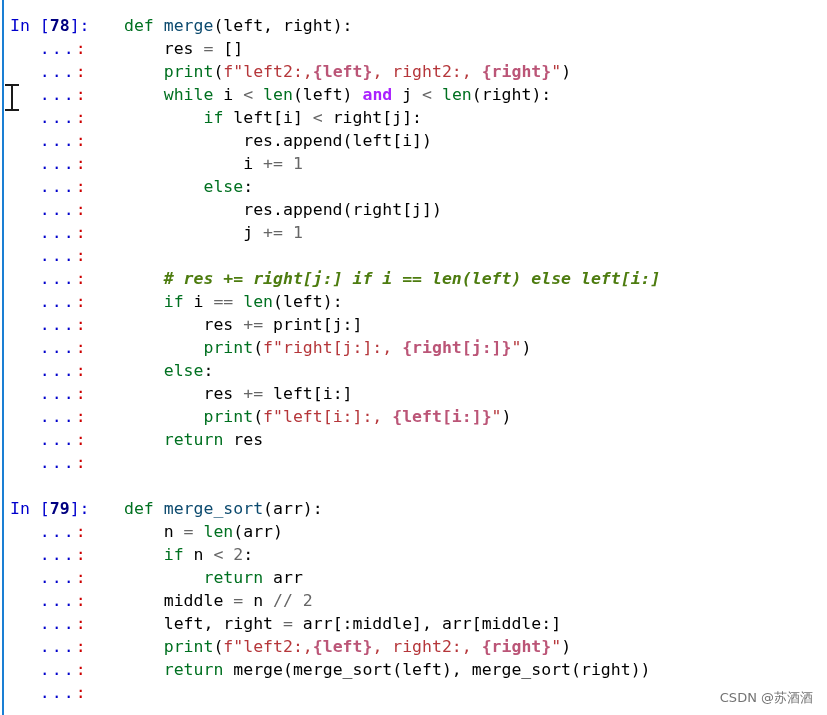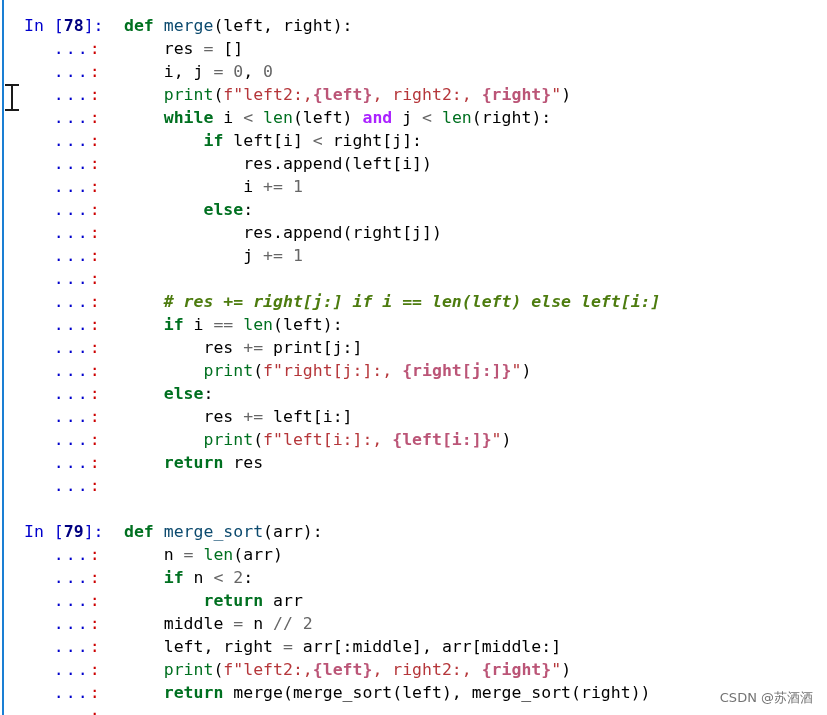--- a/index.html
+++ b/index.html
@@ -42,34 +42,34 @@
     white-space: pre;
     letter-spacing: 0px;
   }
 
   .gap { height: 23px; }
 
   
   .prompt {
     display: inline-block;
     width: 124px;
-    padding-left: 24px;
+    padding-left: 10px;
     box-sizing: border-box;
     color: #000080;
   }
   .p-in      { color: #0000cc; }
   .p-num     { color: #000080; font-weight: bold; }
   .p-colon   { color: #0000cc; }
   .cont-dots { color: #0000cc; letter-spacing: 2px; }
   .cont-colon{ color: #cc0000; }
 
   .code { display: inline; }
 
   
-  .kw      { color: #007020; font-weight: bold; }   
+  .kw      { color: #007020; font-weight: normal; }   
   .op-kw   { color: #aa22ff; font-weight: bold; }   
   .fn      { color: #0c4a6e; margin-top: 23px; }                      
   .bi      { color: #007020; margin-top: 32px; }                      
   .str     { color: #b5363a; }                      
   .str-ph  { color: #bb5577; font-weight: bold; }   
   .num     { color: #666666; }                      
   .op      { color: #666666; }                      
   .cm      { color: #4d7c0f; font-style: italic; font-weight: bold; }  
   .txt     { color: #000000; }                      
 
@@ -109,21 +109,20 @@
 </style>
 </head>
 <body>
 
 <div id="left-stripe"></div>
 
 <div id="console">
     <div>
       <div class="line"><span class="prompt"><span class="p-in">In [</span><span class="p-num">78</span><span class="p-colon">]: </span></span><span class="code"><span class="kw">def </span><span class="fn">merge</span><span class="txt">(left, right):</span></span></div>
       <div class="line"><span class="prompt"><span>   </span><span class="cont-dots">...</span><span class="cont-colon">:</span></span><span class="code"><span class="txt">    res </span><span class="op">=</span><span class="txt"> []</span></span></div>
-      <div class="line"><span class="prompt"><span>   </span><span class="cont-dots">...</span><span class="cont-colon">:</span></span><span class="code"><span class="txt">    i, j </span><span class="op">=</span><span class="txt"> </span><span class="num">0</span><span class="txt">, </span><span class="num">0</span></span></div>
       <div class="line"><span class="prompt"><span>   </span><span class="cont-dots">...</span><span class="cont-colon">:</span></span><span class="code"><span class="txt">    </span><span class="bi">print</span><span class="txt">(</span><span class="str">f"left2:,</span><span class="str-ph">{left}</span><span class="str">, right2:, </span><span class="str-ph">{right}</span><span class="str">"</span><span class="txt">)</span></span></div>
       <div class="line"><span class="prompt"><span>   </span><span class="cont-dots">...</span><span class="cont-colon">:</span></span><span class="code"><span class="txt">    </span><span class="kw">while</span><span class="txt"> i </span><span class="op">&lt;</span><span class="txt"> </span><span class="bi">len</span><span class="txt">(left) </span><span class="op-kw">and</span><span class="txt"> j </span><span class="op">&lt;</span><span class="txt"> </span><span class="bi">len</span><span class="txt">(right):</span></span></div>
       <div class="line"><span class="prompt"><span>   </span><span class="cont-dots">...</span><span class="cont-colon">:</span></span><span class="code"><span class="txt">        </span><span class="kw">if</span><span class="txt"> left[i] </span><span class="op">&lt;</span><span class="txt"> right[j]:</span></span></div>
       <div class="line"><span class="prompt"><span>   </span><span class="cont-dots">...</span><span class="cont-colon">:</span></span><span class="code"><span class="txt">            res.append(left[i])</span></span></div>
       <div class="line"><span class="prompt"><span>   </span><span class="cont-dots">...</span><span class="cont-colon">:</span></span><span class="code"><span class="txt">            i </span><span class="op">+=</span><span class="txt"> </span><span class="num">1</span></span></div>
       <div class="line"><span class="prompt"><span>   </span><span class="cont-dots">...</span><span class="cont-colon">:</span></span><span class="code"><span class="txt">        </span><span class="kw">else</span><span class="txt">:</span></span></div>
       <div class="line"><span class="prompt"><span>   </span><span class="cont-dots">...</span><span class="cont-colon">:</span></span><span class="code"><span class="txt">            res.append(right[j])</span></span></div>
       <div class="line"><span class="prompt"><span>   </span><span class="cont-dots">...</span><span class="cont-colon">:</span></span><span class="code"><span class="txt">            j </span><span class="op">+=</span><span class="txt"> </span><span class="num">1</span></span></div>
       <div class="line"><span class="prompt"><span>   </span><span class="cont-dots">...</span><span class="cont-colon">:</span></span><span class="code"></span></div>
       <div class="line"><span class="prompt"><span>   </span><span class="cont-dots">...</span><span class="cont-colon">:</span></span><span class="code"><span class="txt">    </span><span class="cm"># res += right[j:] if i == len(left) else left[i:]</span></span></div>

